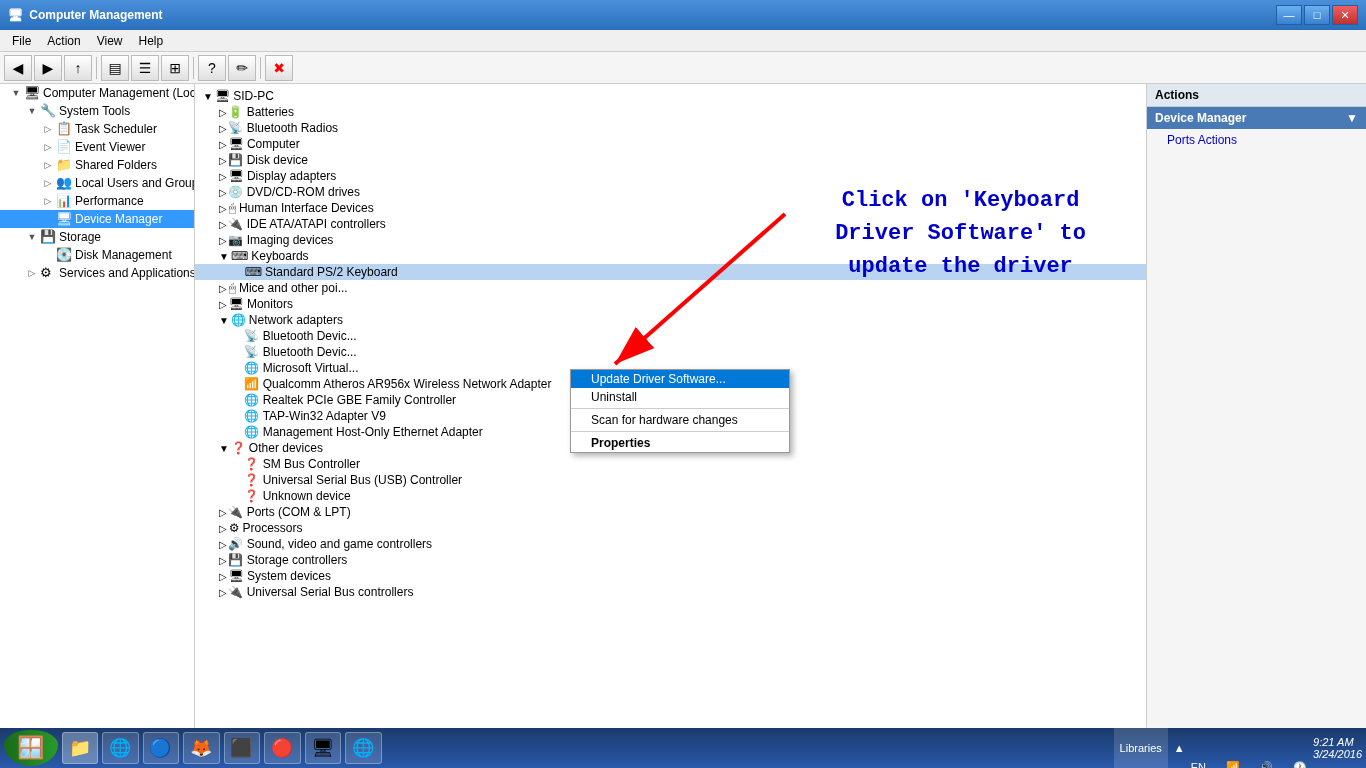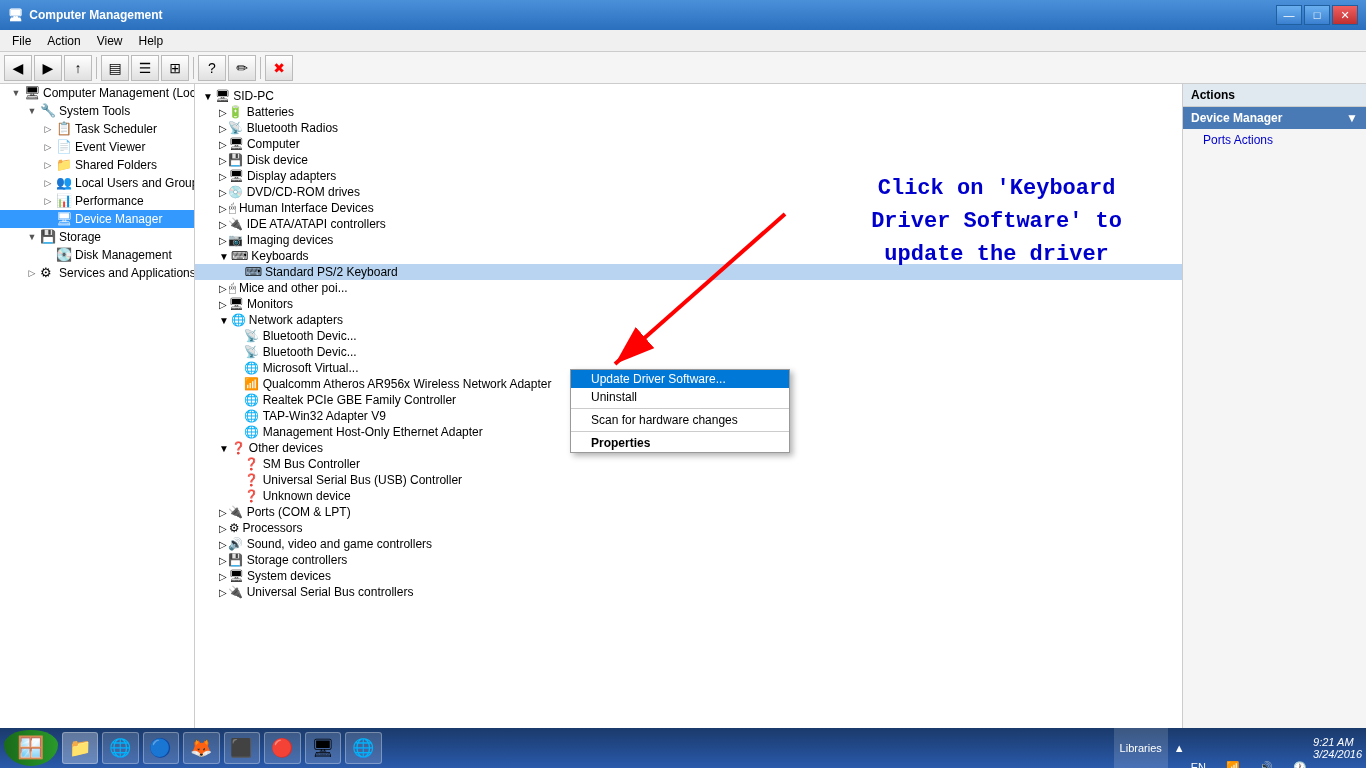--- a/index.html
+++ b/index.html
@@ -130,21 +130,21 @@
     .ctx-item {
       padding: 2px 20px;
       cursor: pointer;
     }
     .ctx-item.highlighted { background: #0078d7; color: white; }
     .ctx-separator { height: 1px; background: #ccc; margin: 2px 0; }
     .ctx-item.bold { font-weight: bold; }
 
     
     .right-panel {
-      width: 184px;
+      width: 220px;
       border-left: 1px solid #ccc;
       background: #f5f5f5;
       font-size: 12px;
     }
     .panel-header {
       background: #e0e8f0;
       padding: 4px 8px;
       font-weight: bold;
       font-size: 12px;
       border-bottom: 1px solid #ccc;
@@ -163,21 +163,21 @@
     .panel-link {
       padding: 4px 20px;
       color: #0000cc;
       cursor: pointer;
       font-size: 12px;
     }
 
     
     .annotation-text {
       position: absolute;
-      top: 88px;
+      top: 100px;
       right: 60px;
       font-family: 'Courier New', monospace;
       font-size: 22px;
       font-weight: bold;
       color: #0000cc;
       line-height: 1.5;
       text-align: center;
       pointer-events: none;
     }
 

